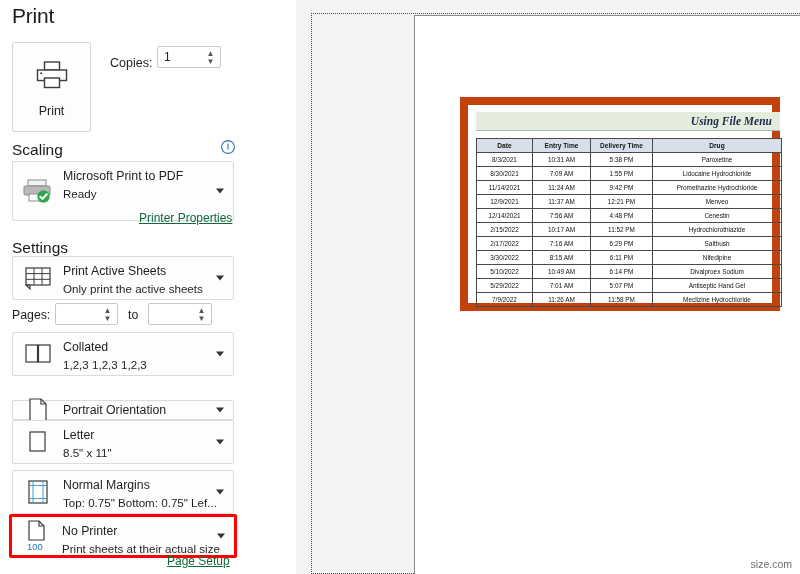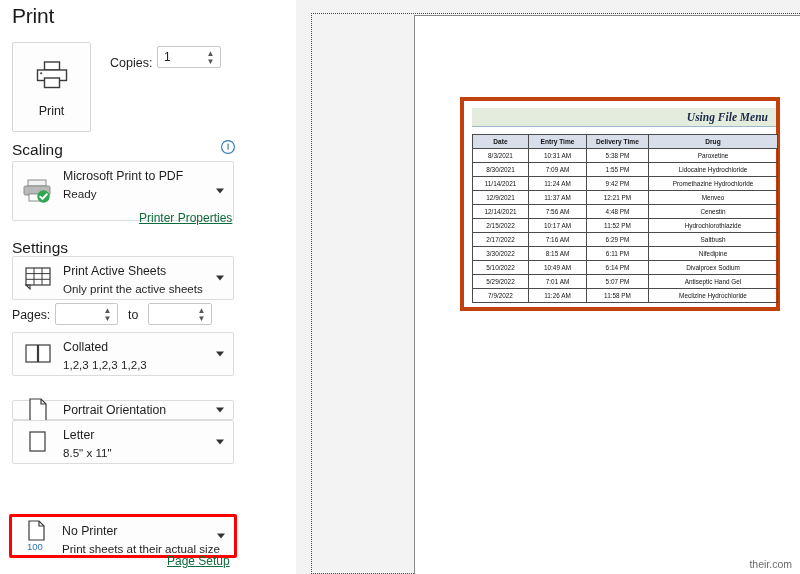--- a/index.html
+++ b/index.html
@@ -151,21 +151,21 @@
   .paper {
     position: absolute; left: 118px; top: 15px;
     width: 386px; height: 559px;
     background: #ffffff;
     border-left: 1px solid #8a8a8a;
     border-top: 1px solid #8a8a8a;
   }
   .red-box {
     position: absolute; left: 45px; top: 81px;
     width: 320px; height: 214px;
-    border: 4px solid #c2410c;
+    border: 8px solid #c2410c;
   }
 
   
   .sheet-title-band {
     position: absolute; left: 8px; top: 7px;
     width: 304px; height: 19px;
     background: #e4ecdd;
     border-bottom: 1.5px solid #9db8cb;
   }
   .sheet-title {
@@ -327,20 +327,34 @@
       <span class="ico">
         <svg width="26" height="26" viewBox="0 0 26 26">
           <rect x="5" y="3" width="15" height="19" fill="#fff" stroke="#3a3a3a" stroke-width="1.2"></rect>
         </svg>
       </span>
       <span class="t1">Letter</span>
       <span class="t2">8.5" x 11"</span>
       <span class="caret"></span>
     </div>
 
+    <div class="combo two" id="margin-combo">
+      <span class="ico">
+        <svg width="28" height="26" viewBox="0 0 28 26">
+          <rect x="5" y="2" width="18" height="22" fill="#fff" stroke="#3a3a3a" stroke-width="1.2"></rect>
+          <line x1="9" y1="2" x2="9" y2="24" stroke="#4a9bd1" stroke-width="1"></line>
+          <line x1="19" y1="2" x2="19" y2="24" stroke="#4a9bd1" stroke-width="1"></line>
+          <line x1="5" y1="6.5" x2="23" y2="6.5" stroke="#4a9bd1" stroke-width="1"></line>
+          <line x1="5" y1="19.5" x2="23" y2="19.5" stroke="#4a9bd1" stroke-width="1"></line>
+        </svg>
+      </span>
+      <span class="t1">Normal Margins</span>
+      <span class="t2">Top: 0.75" Bottom: 0.75" Lef...</span>
+      <span class="caret"></span>
+    </div>
 
     <div class="combo two" id="scale-combo">
       <span class="ico">
         <svg width="30" height="34" viewBox="0 0 30 34">
           <path d="M7 2 H17 L22 7 V21 H7 Z" fill="#fff" stroke="#3a3a3a" stroke-width="1.2"></path>
           <path d="M17 2 V7 H22" fill="none" stroke="#3a3a3a" stroke-width="1.2"></path>
           <text x="5" y="31" font-family="Liberation Sans, sans-serif" font-size="9.5" fill="#2e75b6">100</text>
         </svg>
       </span>
       <span class="t1">No Printer</span>
@@ -442,15 +456,15 @@
               <td>7/9/2022</td>
               <td>11:26 AM</td>
               <td>11:58 PM</td>
               <td>Meclizine Hydrochloride</td>
             </tr>
           </tbody>
         </table>
       </div>
     </div>
 
-    <div class="watermark">their.com</div>
+    <div class="watermark">size.com</div>
   </div>
 </div>
 
 </body></html>

